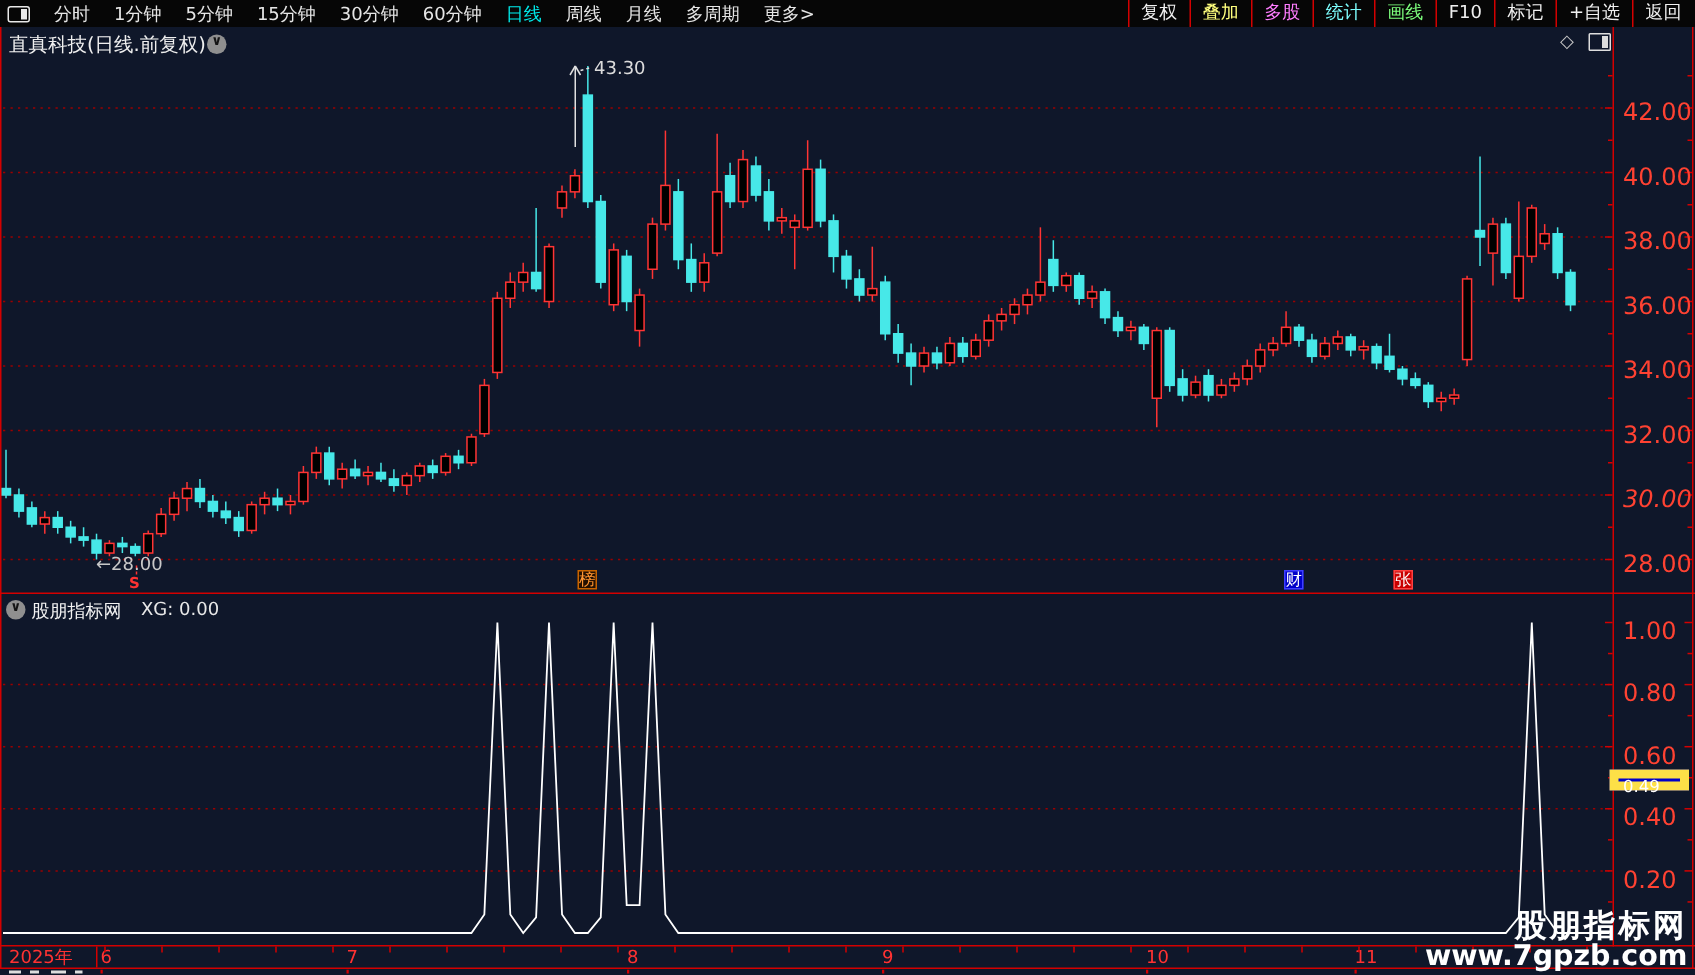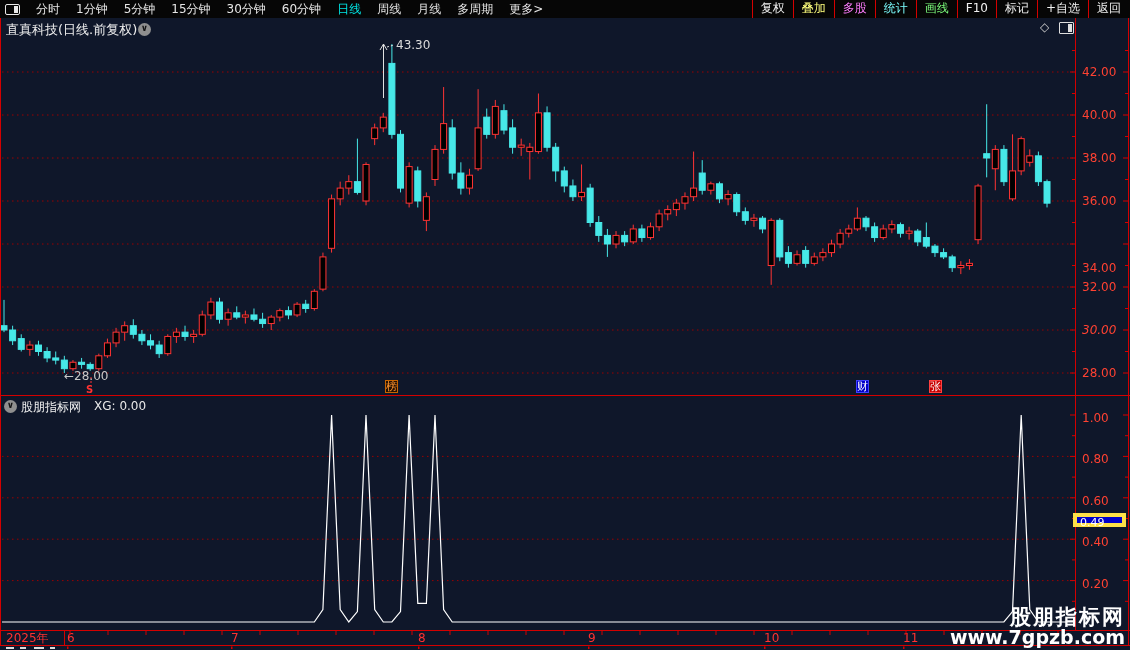--- a/index.html
+++ b/index.html
@@ -24,23 +24,23 @@
   #diamond{position:absolute;left:1040px;top:20px;color:#c8c8c8;font-size:12px;z-index:3}
   #split-icon{position:absolute;left:1059px;top:22px;width:13px;height:10px;border:1px solid #dedede;border-radius:1px;z-index:3}
   #split-icon i{position:absolute;right:1px;top:1px;bottom:1px;width:4px;background:#dedede;display:block}
   
   #chart-region{position:absolute;left:2px;top:40px;width:1071px;height:354px;z-index:1}
   #indicator-region{position:absolute;left:2px;top:397px;width:1071px;height:232px;z-index:1}
   
   #ind-name{position:absolute;left:21px;top:399px;font-size:12px;color:#f2f2f2;z-index:3}
   #ind-xg{position:absolute;left:94px;top:399px;font-size:12px;color:#e8e8e8;z-index:3}
   
-  .axlbl{position:absolute;left:1082px;width:44px;font-size:12px;color:#ff4232;z-index:3}
+  .axlbl{position:absolute;left:1082px;width:44px;font-size:16px;color:#ff4232;z-index:3}
   .dlbl{position:absolute;top:1px;font-size:12px;color:#ff3232;line-height:13px;z-index:3}
-  #marker049{position:absolute;left:1073px;width:53px;height:14px;background:#0000c8;border:4px solid #fde047;
+  #marker049{position:absolute;left:1073px;width:53px;height:14px;background:#0000c8;border:6px solid #fde047;
     color:#fff;font-size:11px;line-height:12px;padding-left:3px;box-sizing:border-box;z-index:6}
   
   #anno-high{position:absolute;left:396px;top:38px;color:#dcdcdc;font-size:12px;z-index:5}
   #anno-low{position:absolute;left:64px;top:369px;color:#c8c8c8;font-size:12px;z-index:5}
   #s-mark{position:absolute;left:86px;top:384px;color:#ff3232;font-size:10px;font-weight:bold;z-index:5}
   .evmk{position:absolute;top:380px;width:13px;height:13px;font-size:11px;line-height:12px;text-align:center;
     box-sizing:border-box;border:1px solid;z-index:5}
   
   #date-axis{position:absolute;left:0;top:631px;width:1130px;height:14px;z-index:2}
   #year{left:6px}
@@ -480,21 +480,21 @@
       <rect x="231" y="646.5" width="1.5" height="2.5" fill="#d40000"></rect>
       <rect x="418" y="646.5" width="1.5" height="2.5" fill="#d40000"></rect>
       <rect x="588" y="646.5" width="1.5" height="2.5" fill="#d40000"></rect>
       <rect x="764" y="646.5" width="1.5" height="2.5" fill="#d40000"></rect>
       <rect x="903" y="646.5" width="1.5" height="2.5" fill="#d40000"></rect>
     </svg>
 <div class="axlbl" style="top: 65px;">42.00</div>
     <div class="axlbl" style="top: 108px;">40.00</div>
     <div class="axlbl" style="top: 151px;">38.00</div>
     <div class="axlbl" style="top: 194px;">36.00</div>
-    <div class="axlbl" style="top: 237px; margin-top: 24px;">34.00</div>
+    <div class="axlbl" style="top: 237px;">34.00</div>
     <div class="axlbl" style="top: 280px;">32.00</div>
     <div class="axlbl" style="top: 323px; font-style: italic;">30.00</div>
     <div class="axlbl" style="top: 366px;">28.00</div>
     <div class="axlbl" style="top: 411px;">1.00</div>
     <div class="axlbl" style="top: 452.4px;">0.80</div>
     <div class="axlbl" style="top: 493.8px;">0.60</div>
     <div class="axlbl" style="top: 535.2px;">0.40</div>
     <div class="axlbl" style="top: 576.6px;">0.20</div>
     <div class="evmk" style="left: 385px; background: rgb(36, 16, 0); border-color: rgb(200, 100, 0); color: rgb(255, 150, 50);">榜</div>
     <div class="evmk" style="left: 856px; background: rgb(0, 0, 200); border-color: rgb(64, 64, 255); color: rgb(255, 255, 255);">财</div>

